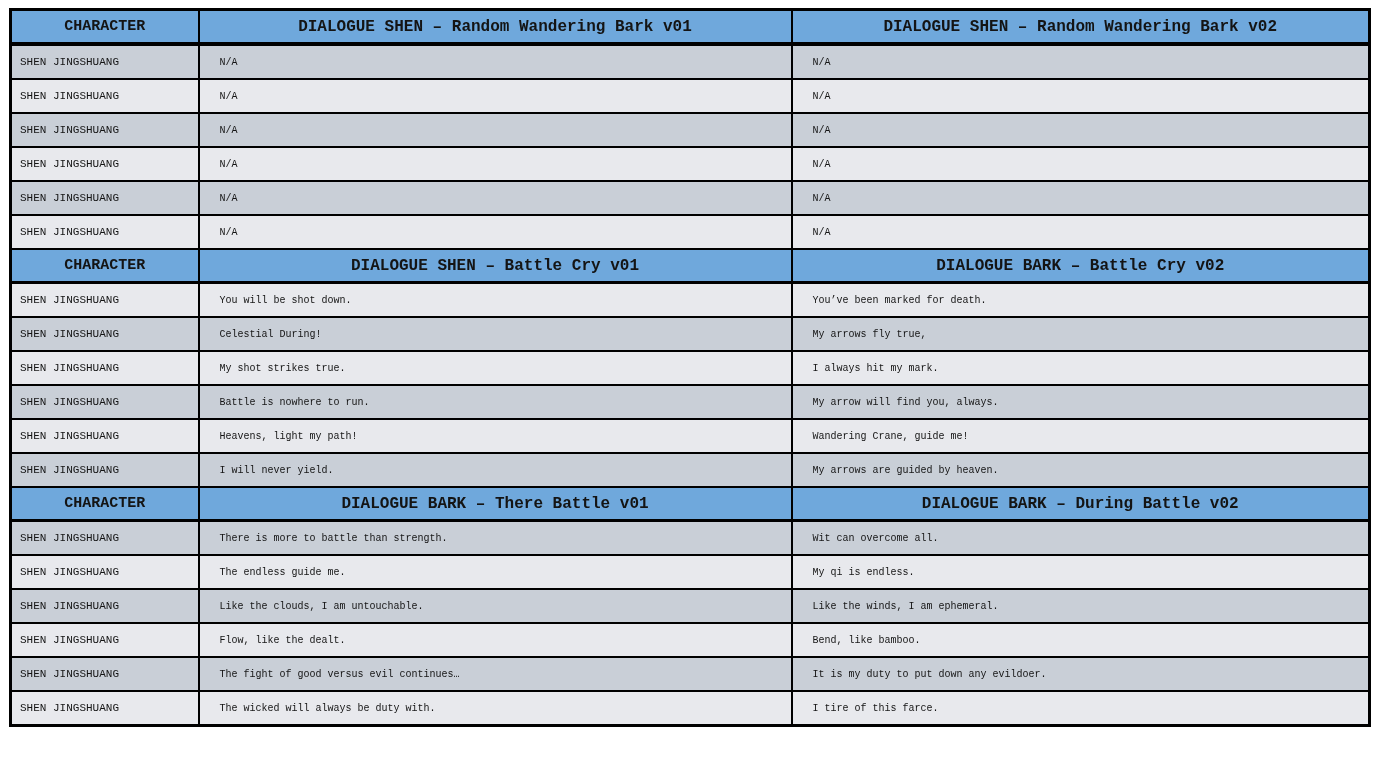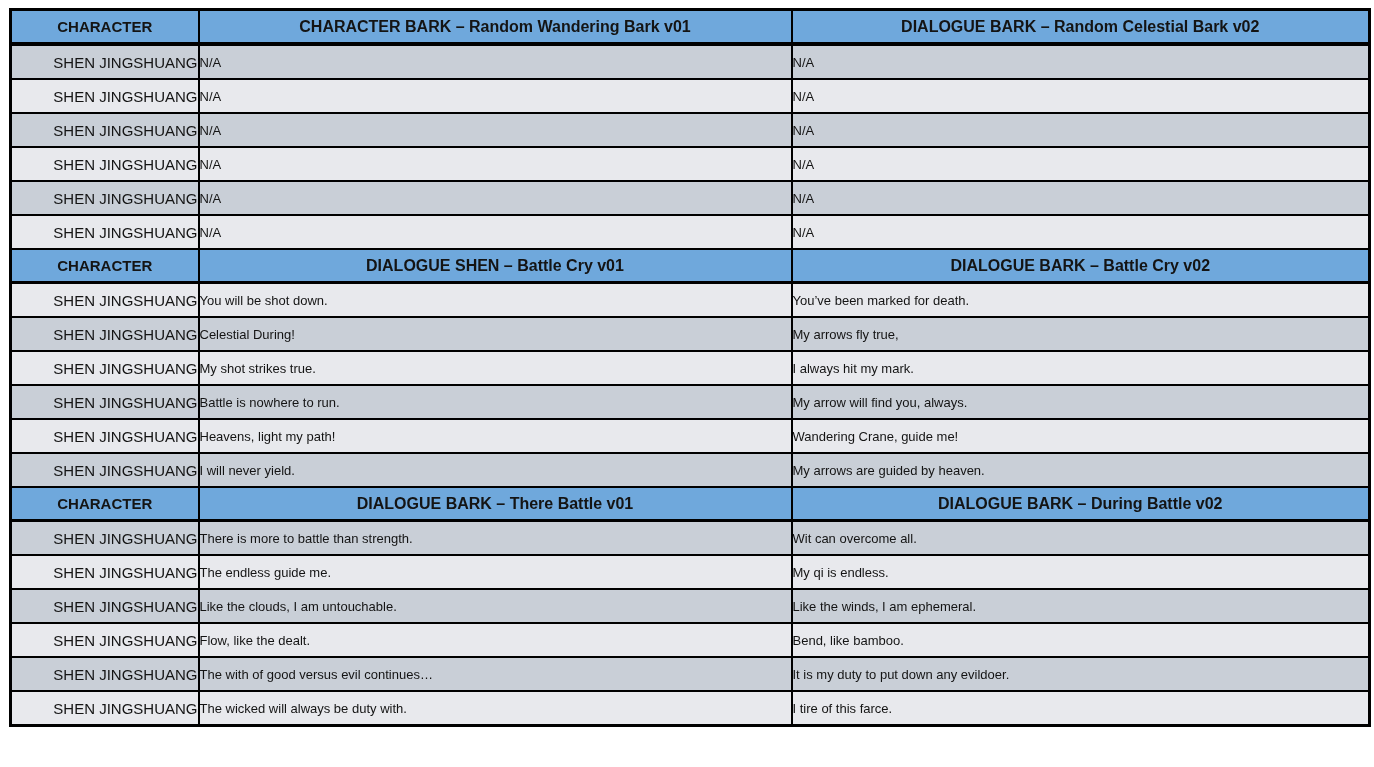--- a/index.html
+++ b/index.html
@@ -8,21 +8,21 @@
     --row-light:#E8E9ED;
     --border:#000000;
     --text:#141414;
   }
   html,body{margin:0;padding:0;background:#ffffff;}
   body{
     width:1374px;height:767px;
     font-family:"Liberation Sans", sans-serif;
     color:var(--text);
   }
-  .tbl-wrap{padding:8px 6px 0 9px;}
+  .tbl-wrap{padding:8px 6px 0 9px;font-family:Liberation Mono, monospace;}
   table{
     border-collapse:collapse;
     table-layout:fixed;
     width:1359px;
     border:3px solid var(--border);
   }
   th,td{
     border:2px solid var(--border);
     overflow:hidden;
     white-space:nowrap;
@@ -33,41 +33,41 @@
     background:var(--header-bg);
     font-weight:bold;
     font-size:16px;
     height:31px;
     text-align:center;
     border-bottom:3px solid var(--border);
   }
   tr.hdr.first th{border-bottom:4px solid var(--border);}
   tr.hdr th.char{font-size:15px;}
   td{height:32px;}
-  td.char{font-size:15px;text-align:right;}
-  td.bark{font-size:13px;text-align:left;padding-left:0;}
+  td.char{font-size:11px;text-align:left;padding-left:8px;}
+  td.bark{font-size:10px;text-align:left;padding-left:20px;}
   tr.d td{background:var(--row-dark);}
   tr.l td{background:var(--row-light);}
 </style>
 </head>
 <body>
 
 <div class="tbl-wrap">
   <table>
     <colgroup>
       <col style="width:188px">
         <col style="width:593px">
         <col style="width:578px">
     </colgroup>
 
     <tbody>
         <tr class="hdr first">
       <th class="char">CHARACTER</th>
-      <th>CHARACTER BARK – Random Wandering Bark v01</th>
-      <th>DIALOGUE BARK – Random Celestial Bark v02</th>
+      <th>DIALOGUE SHEN – Random Wandering Bark v01</th>
+      <th>DIALOGUE SHEN – Random Wandering Bark v02</th>
     </tr>
     <tr class="d">
       <td class="char">SHEN JINGSHUANG</td>
       <td class="bark">N/A</td>
       <td class="bark">N/A</td>
     </tr>
     <tr class="l">
       <td class="char">SHEN JINGSHUANG</td>
       <td class="bark">N/A</td>
       <td class="bark">N/A</td>
@@ -149,21 +149,21 @@
       <td class="bark">Like the clouds, I am untouchable.</td>
       <td class="bark">Like the winds, I am ephemeral.</td>
     </tr>
     <tr class="l">
       <td class="char">SHEN JINGSHUANG</td>
       <td class="bark">Flow, like the dealt.</td>
       <td class="bark">Bend, like bamboo.</td>
     </tr>
     <tr class="d">
       <td class="char">SHEN JINGSHUANG</td>
-      <td class="bark">The with of good versus evil continues…</td>
+      <td class="bark">The fight of good versus evil continues…</td>
       <td class="bark">It is my duty to put down any evildoer.</td>
     </tr>
     <tr class="l">
       <td class="char">SHEN JINGSHUANG</td>
       <td class="bark">The wicked will always be duty with.</td>
       <td class="bark">I tire of this farce.</td>
     </tr>
   </tbody>
     </table>
 </div>

